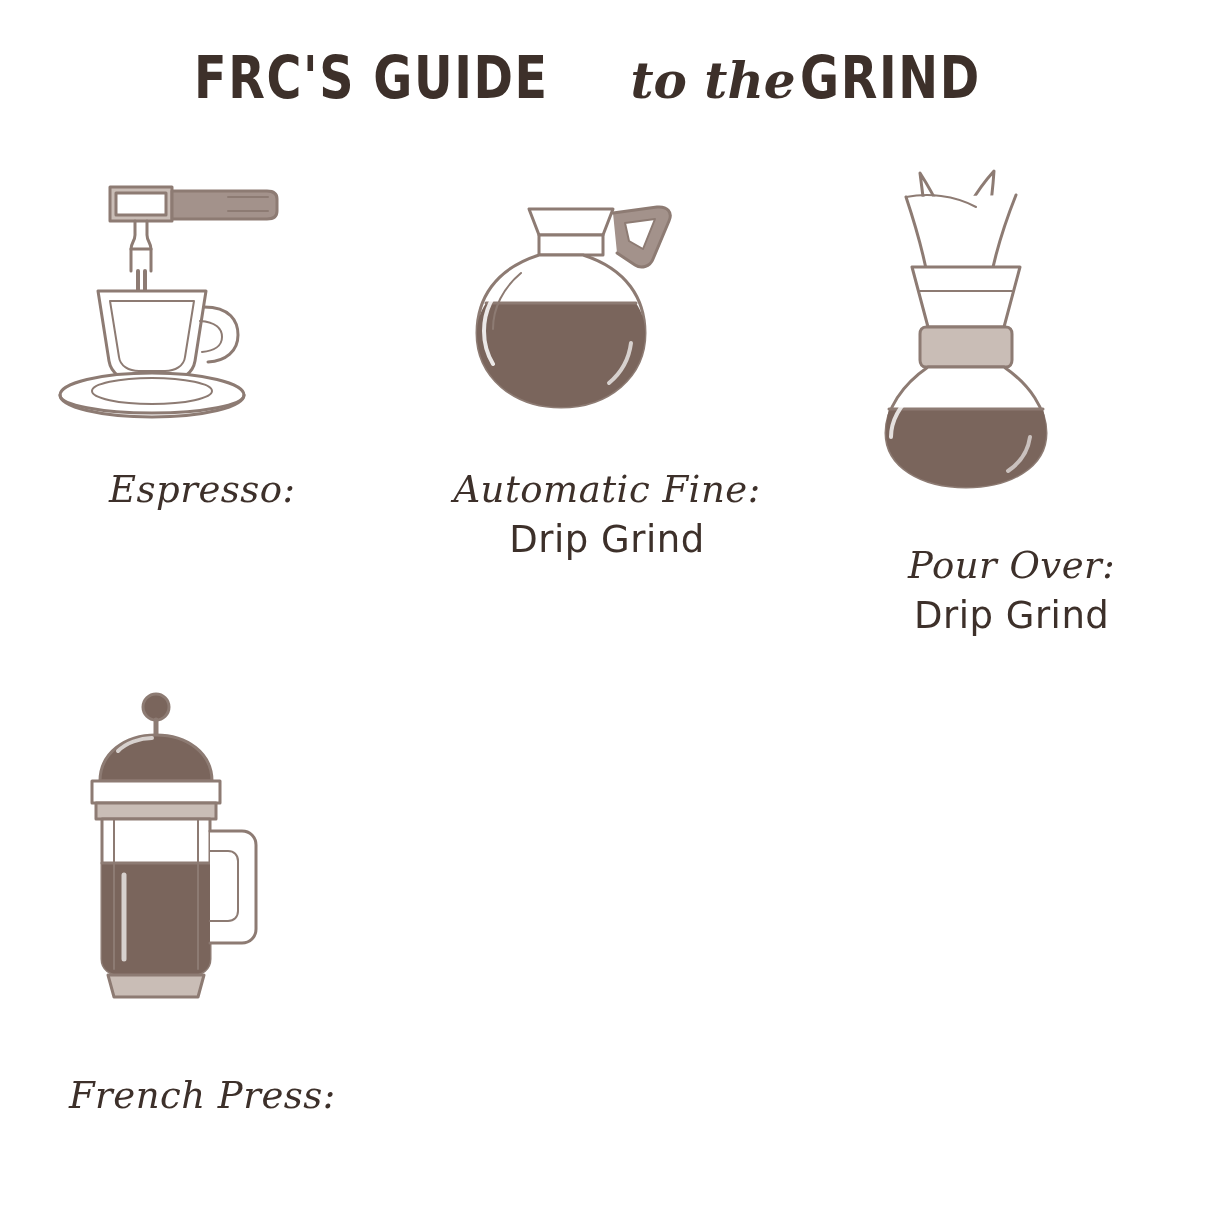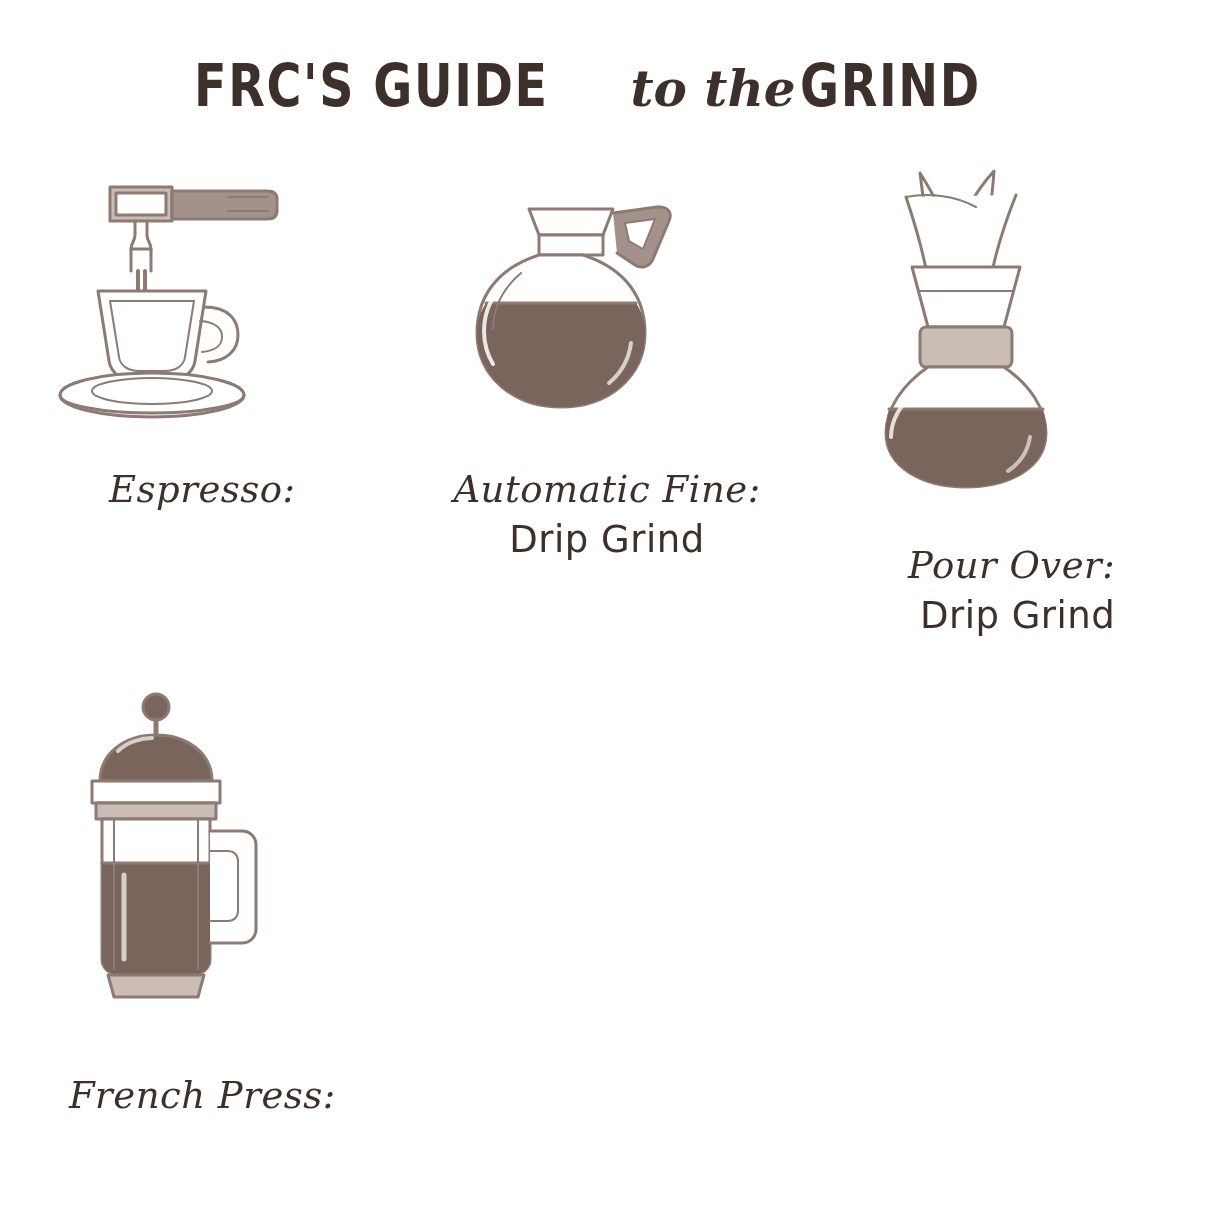--- a/index.html
+++ b/index.html
@@ -18,21 +18,21 @@
     position: relative;
     width: 1214px;
     height: 1213px;
     background: #ffffff;
     box-sizing: border-box;
   }
 
   
   .title-wrap {
     position: absolute;
-    top: 52px;
+    top: 44px;
     left: 0;
     width: 1214px;
     text-align: center;
   }
   .title {
     display: inline-block;
     font-family: "DejaVu Sans", sans-serif;
     font-weight: 700;
     font-size: 58px;
     letter-spacing: 1px;
@@ -95,21 +95,21 @@
   }
   .caption .grind {
     display: block;
     font-family: "DejaVu Sans", sans-serif;
     font-size: 37px;
     font-weight: 400;
     color: #3d302a;
     letter-spacing: 0.5px;
     margin-top: 6px;
   }
-  .cell.row2 .caption { margin-top: 24px; text-align: right; }
+  .cell.row2 .caption { margin-top: 24px; }
   svg { display: block; }
 </style>
 </head>
 <body>
 
 <div class="page">
 
   <div class="title-wrap">
     <div class="title">
       <span class="cond">FRC'S GUIDE</span><span class="script">to the</span><span class="cond">GRIND</span>

